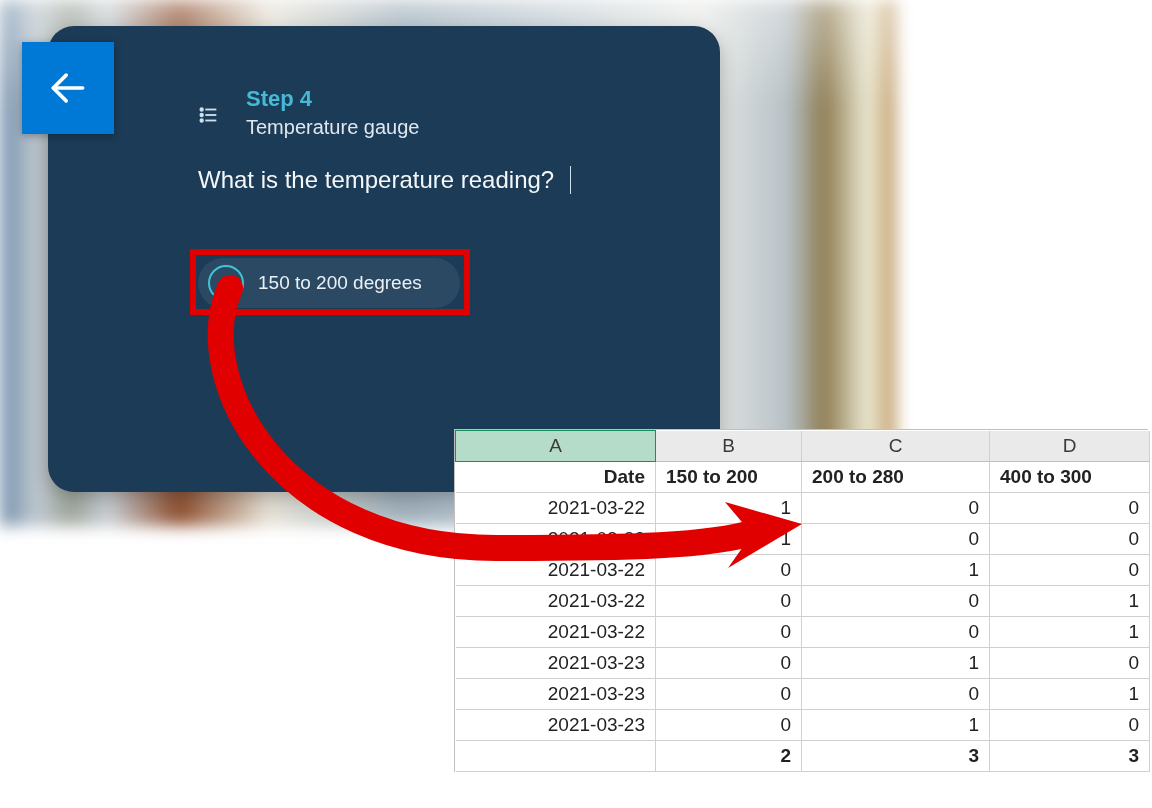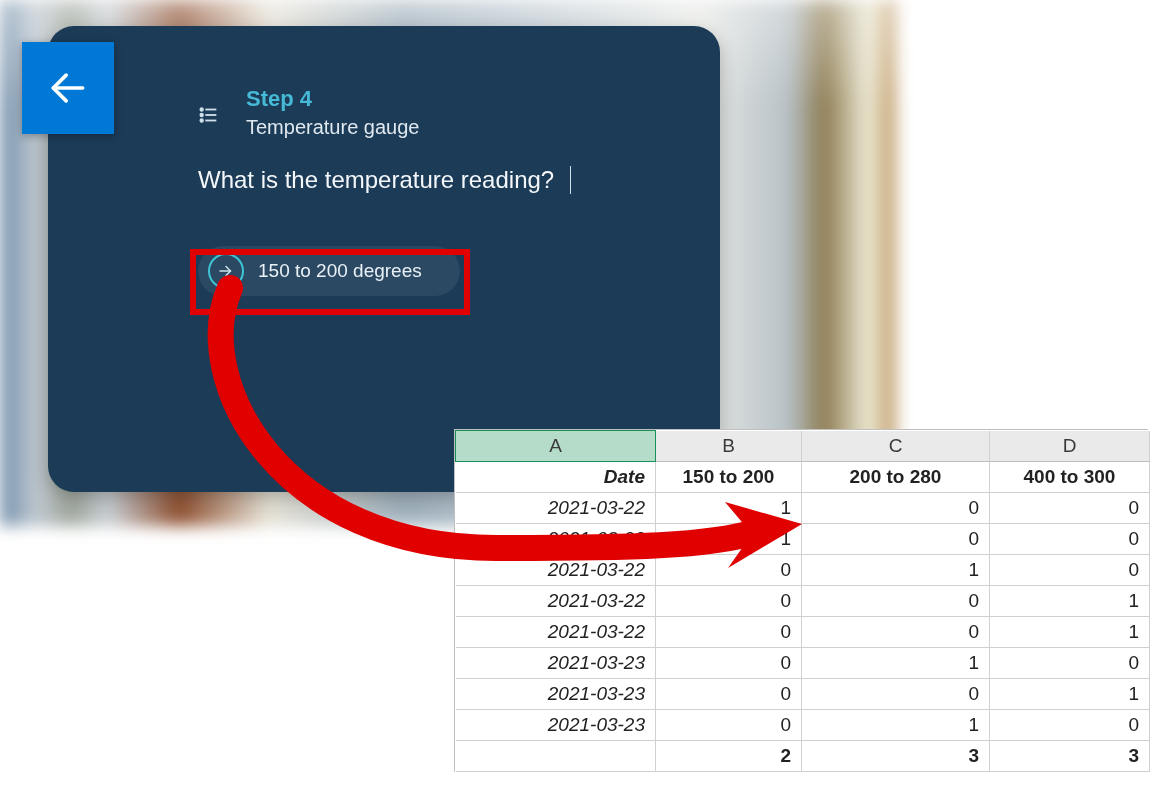--- a/index.html
+++ b/index.html
@@ -78,21 +78,21 @@
     position: absolute;
     left: 150px; top: 140px;
     font-size: 24px;
     color: #f3f7fa;
     border-right: 1px solid #cfe0ed;
     padding-right: 16px;
   }
 
   .options {
     position: absolute;
-    left: 150px; top: 220px;
+    left: 150px; top: 232px;
     display: flex;
     flex-direction: column;
     gap: 20px;
   }
   .option {
     display: flex;
     align-items: center;
     gap: 14px;
     background: #2b4963;
     border-radius: 28px;
@@ -153,30 +153,29 @@
     font-weight: normal;
     color: #3a3a3a;
     border-bottom: 1px solid #bfbfbf;
   }
   thead th.sel {
     background: #b5dcc9;
     border: 1px solid #1a8f5a;
   }
   tr.hdr td {
     font-weight: bold;
-    text-align: center;
+    text-align: left;
   }
   tr.total td {
     font-weight: bold;
     text-align: right;
   }
   tr.hdr td:first-child,
   tbody td:first-child {
     text-align: right;
-    font-style: italic;
   }
 
   
   .arrow-svg {
     position: absolute;
     left: 170px; top: 270px;
     width: 650px; height: 300px;
     pointer-events: none;
   }
 </style>

